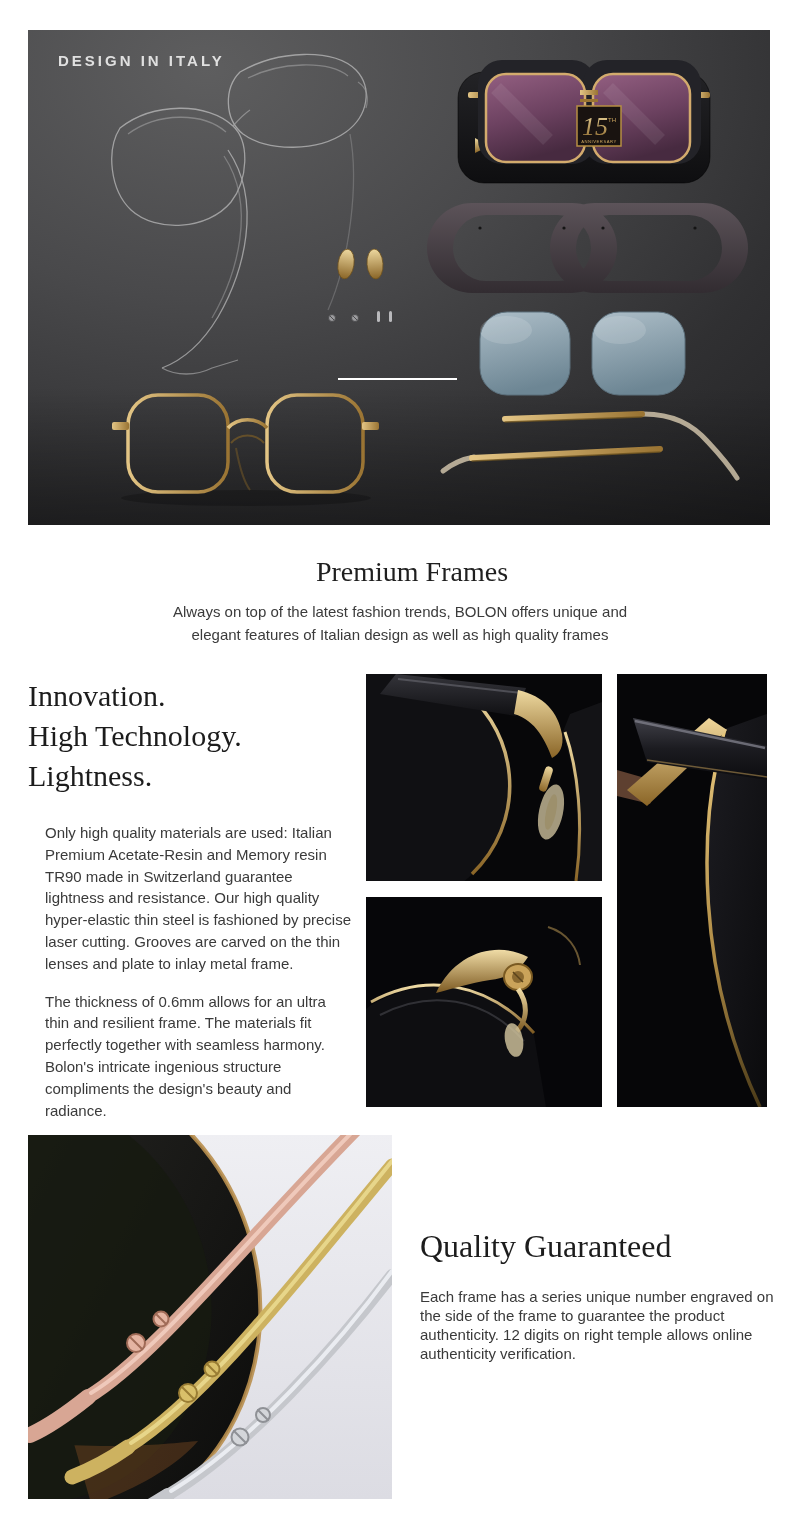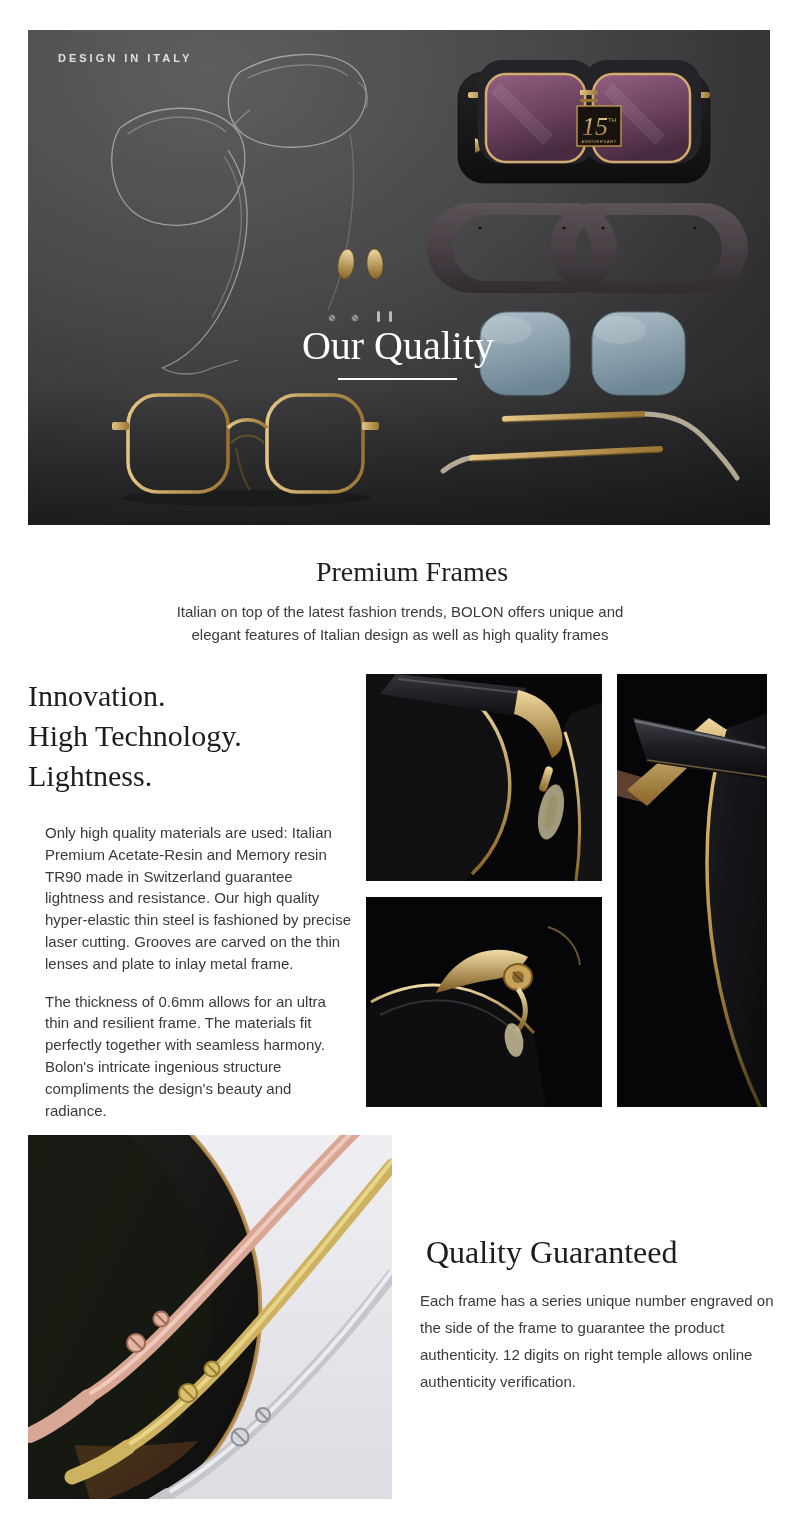--- a/index.html
+++ b/index.html
@@ -5,21 +5,21 @@
   html,body{margin:0;padding:0;background:#ffffff;}
   .page{position:relative;width:800px;height:1531px;margin:0 auto;background:#ffffff;
         font-family:"Liberation Sans", sans-serif;overflow:hidden;}
 
   
   .hero{position:absolute;left:28px;top:30px;width:742px;height:495px;overflow:hidden;
         background:
           linear-gradient(to bottom, rgba(0,0,0,0) 72%, rgba(0,0,0,.38) 100%),
           radial-gradient(145% 155% at 24% 8%, #5e5e5f 0%, #49494b 30%, #303032 58%, #161618 100%);}
   .hero svg{position:absolute;left:0;top:0;}
-  .hero-badge{position:absolute;left:30px;top:22px;font-size:11px;font-weight:bold;
+  .hero-badge{position:absolute;left:30px;top:22px;font-size:15px;font-weight:bold;
               letter-spacing:3px;color:#e0e0e0;}
   .hero-title{position:absolute;left:370px;top:292px;transform:translateX(-50%);
               font-family:"Liberation Serif", serif;font-size:40px;color:#ffffff;white-space:nowrap;}
   .hero-underline{position:absolute;left:310px;top:348px;width:119px;height:2px;background:#ffffff;}
 
   
   .intro-title{position:absolute;left:0;top:544px;width:800px;margin:12px;text-align:center;
                font-family:"Liberation Serif", serif;font-weight:normal;font-size:28px;color:#1f1f1f;}
   .intro-sub{position:absolute;left:0;top:601px;width:800px;text-align:center;
              font-size:15px;line-height:22.5px;color:#3b3b3b;}
@@ -30,25 +30,25 @@
                  font-size:30px;line-height:40px;color:#1c1c1c;}
   .feature-text p{font-size:15px;line-height:21.8px;color:#3a3a3a;margin:0 0 16px 17px;}
 
   .img-box{position:absolute;overflow:hidden;}
   .img-detail-1{left:366px;top:674px;width:236px;height:207px;}
   .img-detail-2{left:366px;top:897px;width:236px;height:210px;}
   .img-detail-3{left:617px;top:674px;width:150px;height:433px;}
   .img-guarantee{left:28px;top:1135px;width:364px;height:364px;}
 
   
-  .guarantee-title{position:absolute;left:420px;top:1228px;margin:6px;
+  .guarantee-title{position:absolute;left:420px;top:1228px;margin:0;
                    font-family:"Liberation Serif", serif;font-weight:normal;
                    font-size:32px;color:#1c1c1c;}
   .guarantee-text{position:absolute;left:420px;top:1287px;width:356px;
-                  font-size:15px;line-height:27px;color:#3a3a3a;}
+                  font-size:15px;line-height:19px;color:#3a3a3a;}
 </style>
 </head>
 <body>
 
 <div class="page">
 
   <section class="hero">
     <svg width="742" height="495" viewBox="0 0 742 495">
       <defs>
         <linearGradient id="hGold" x1="0" y1="0" x2="1" y2="0">
@@ -161,27 +161,26 @@
         <path d="M 612,384 C 645,383 665,395 680,412 C 695,428 704,440 709,448" stroke="#d8cbb0" stroke-width="5" opacity="0.8"></path>
         <path d="M 477,389 L 614,384" stroke="url(#hGold)" stroke-width="6"></path>
         <path d="M 477,392 L 614,387" stroke="#6e5420" stroke-width="1.4" opacity="0.8"></path>
         <path d="M 415,441 C 425,433 435,429 446,427" stroke="#d8cbb0" stroke-width="5" opacity="0.8"></path>
         <path d="M 444,428 L 632,419" stroke="url(#hGold)" stroke-width="6"></path>
         <path d="M 444,431 L 632,422" stroke="#6e5420" stroke-width="1.4" opacity="0.8"></path>
       </g>
     </svg>
 
     <div class="hero-badge">DESIGN IN ITALY</div>
-    <div class="hero-title">Our Quality</div>
     <div class="hero-underline"></div>
   </section>
 
   <h1 class="intro-title">Premium Frames</h1>
   <div class="intro-sub">
-    <div>Italian on top of the latest fashion trends, BOLON offers unique and</div>
+    <div>Always on top of the latest fashion trends, BOLON offers unique and</div>
     <div>elegant features of Italian design as well as high quality frames</div>
   </div>
 
   <div class="feature-text">
     <h2 class="feature-title">
       <div>Innovation.</div>
       <div>High Technology.</div>
       <div>Lightness.</div>
     </h2>
     <p>Only high quality materials are used: Italian Premium Acetate-Resin and Memory resin TR90 made in Switzerland guarantee lightness and resistance. Our high quality hyper-elastic thin steel is fashioned by precise laser cutting. Grooves are carved on the thin lenses and plate to inlay metal frame.</p>

